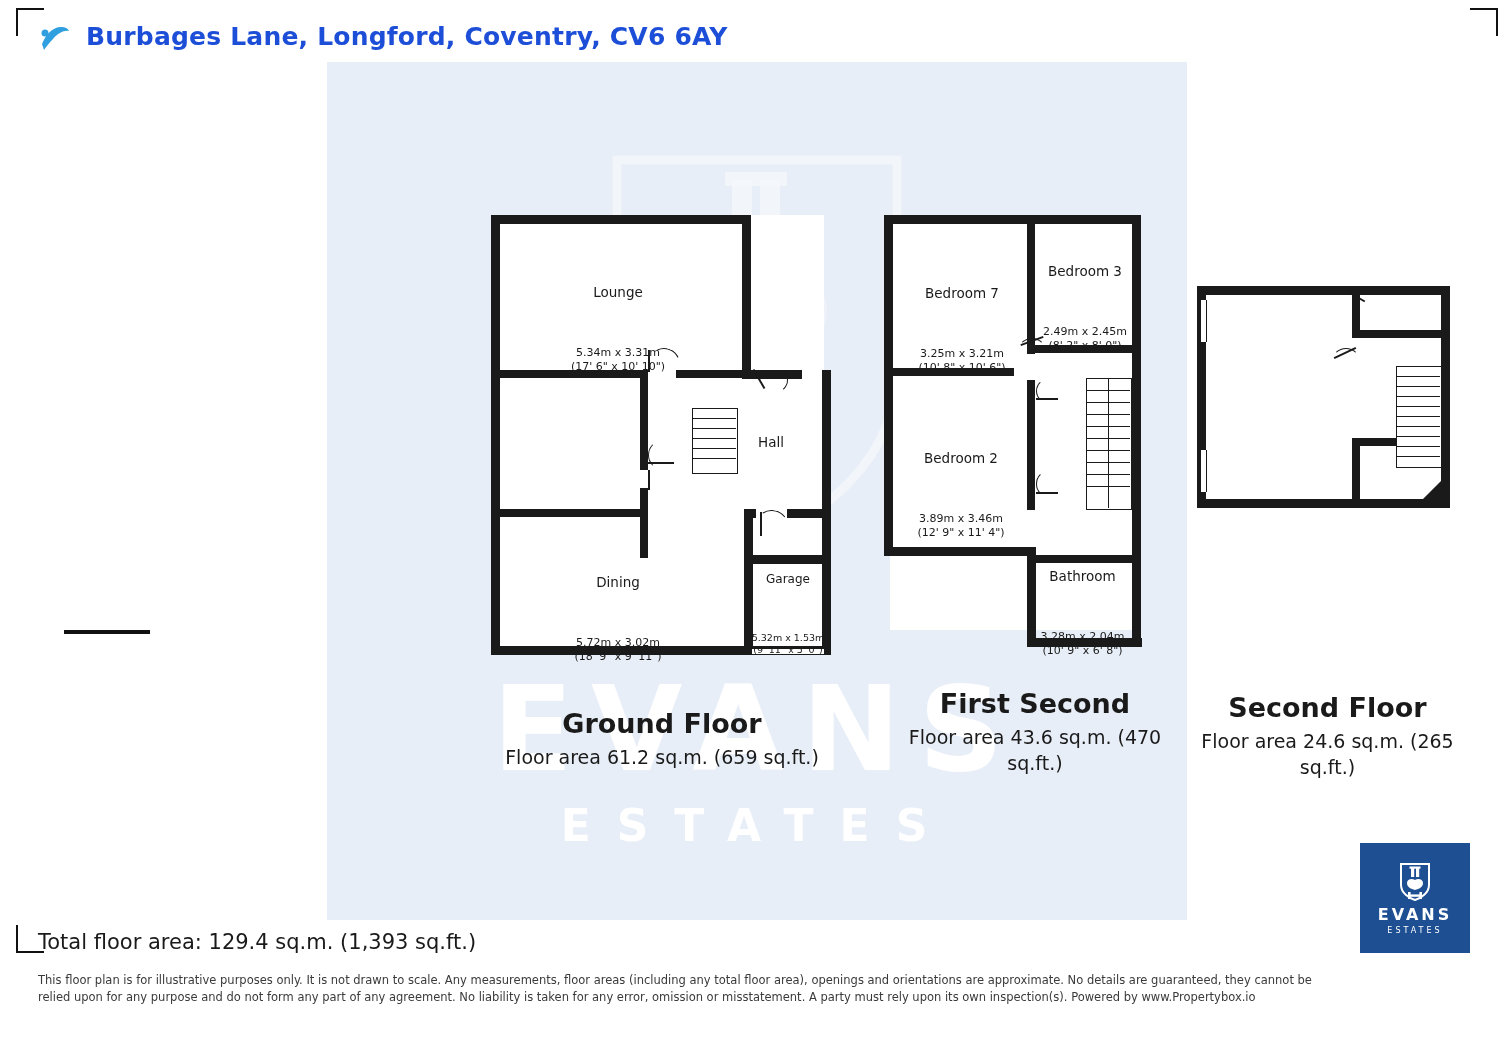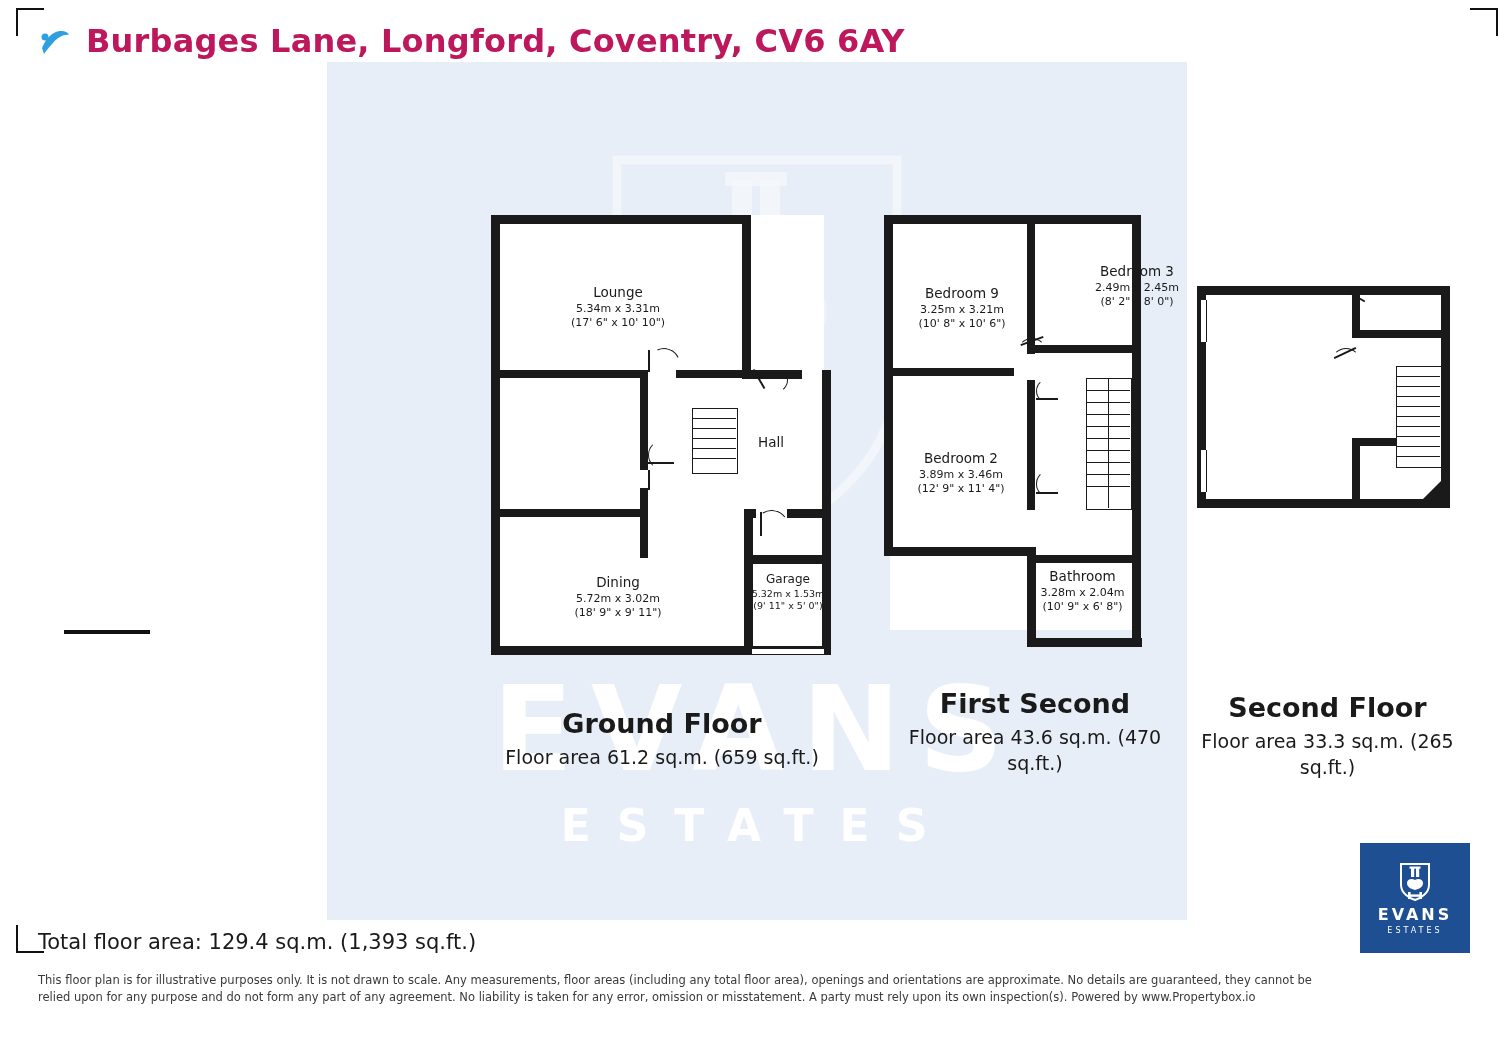--- a/index.html
+++ b/index.html
@@ -14,41 +14,41 @@
 
   
   .corner{position:absolute;border-color:#111;}
   .c-tl{left:16px;top:8px;width:26px;height:26px;border-left:2px solid #111;border-top:2px solid #111;}
   .c-tr{right:14px;top:8px;width:26px;height:26px;border-right:2px solid #111;border-top:2px solid #111;}
   .c-bl{left:16px;bottom:96px;width:26px;height:26px;border-left:2px solid #111;border-bottom:2px solid #111;}
 
   .title-bar{position:absolute;left:38px;top:22px;display:flex;align-items:center;gap:14px;}
   .pin{width:34px;height:26px;position:relative;}
   .pin svg{display:block;}
-  .title-text{font-size:32px;font-weight:bold;color:#be185d;letter-spacing:.2px;white-space:nowrap;}
+  .title-text{font-size:25px;font-weight:bold;color:#1d4ed8;letter-spacing:.2px;white-space:nowrap;}
 
   .scalebar{position:absolute;left:64px;top:630px;width:86px;height:4px;background:#111;}
 
   
   .panel{position:absolute;left:327px;top:62px;width:860px;height:858px;background:#e8eef7;}
 
   
   .watermark{position:absolute;left:327px;top:100px;width:860px;height:790px;pointer-events:none;}
   .wm-text{position:absolute;left:0;width:860px;text-align:center;color:#ffffff;font-weight:bold;}
   .wm-evans{top:560px;font-size:118px;letter-spacing:18px;}
   .wm-estates{top:700px;font-size:44px;letter-spacing:26px;}
   .wm-shield{position:absolute;left:265px;top:20px;width:330px;height:440px;opacity:.55;}
 
   
   .plan{position:absolute;inset:0;}
   .wall{position:absolute;background:#1a1a1a;}
   .room-fill{position:absolute;background:#ffffff;}
   .label{position:absolute;text-align:center;color:#1a1a1a;line-height:1.32;}
   .label .name{font-size:13.5px;}
-  .label .dim{font-size:11px;}
+  .label .dim{font-size:11px;margin-top:44px;}
   .label .dim2{font-size:11px;}
 
   .floor-title{position:absolute;text-align:center;color:#1a1a1a;}
   .floor-title .ft-name{font-size:27px;font-weight:bold;}
   .floor-title .ft-area{font-size:19px;margin-top:6px;line-height:1.35;}
 
   .total{position:absolute;left:38px;top:930px;font-size:21px;color:#1a1a1a;}
   .disclaimer{position:absolute;left:38px;top:972px;width:1275px;font-size:11.5px;color:#3a3a3a;line-height:1.5;}
 
   .logo{position:absolute;right:42px;bottom:96px;width:110px;height:110px;background:#1e4f93;display:flex;flex-direction:column;align-items:center;justify-content:center;color:#fff;}
@@ -190,25 +190,25 @@
     <div class="stairline" style="left:1086px;top:414px;width:44px;"></div>
     <div class="stairline" style="left:1086px;top:426px;width:44px;"></div>
     <div class="stairline" style="left:1086px;top:438px;width:44px;"></div>
     <div class="stairline" style="left:1086px;top:450px;width:44px;"></div>
     <div class="stairline" style="left:1086px;top:462px;width:44px;"></div>
     <div class="stairline" style="left:1086px;top:474px;width:44px;"></div>
     <div class="stairline" style="left:1086px;top:486px;width:44px;"></div>
     <div class="stairline-v" style="left:1108px;top:378px;height:130px;"></div>
 
     <div class="label" style="left:862px;top:285px;width:200px;">
-      <div class="name">Bedroom 9</div>
+      <div class="name">Bedroom 7</div>
       <div class="dim">3.25m x 3.21m</div>
       <div class="dim2">(10' 8" x 10' 6")</div>
     </div>
-    <div class="label" style="left:1052px;top:263px;width:170px;">
+    <div class="label" style="left:1000px;top:263px;width:170px;">
       <div class="name">Bedroom 3</div>
       <div class="dim">2.49m x 2.45m</div>
       <div class="dim2">(8' 2" x 8' 0")</div>
     </div>
     <div class="label" style="left:861px;top:450px;width:200px;">
       <div class="name">Bedroom 2</div>
       <div class="dim">3.89m x 3.46m</div>
       <div class="dim2">(12' 9" x 11' 4")</div>
     </div>
     <div class="label" style="left:995px;top:568px;width:175px;">
@@ -256,21 +256,21 @@
   <div class="floor-title" style="left:437px;top:708px;width:450px;">
     <div class="ft-name">Ground Floor</div>
     <div class="ft-area">Floor area 61.2 sq.m. (659 sq.ft.)</div>
   </div>
   <div class="floor-title" style="left:905px;top:688px;width:260px;">
     <div class="ft-name">First Second</div>
     <div class="ft-area">Floor area 43.6 sq.m. (470 sq.ft.)</div>
   </div>
   <div class="floor-title" style="left:1195px;top:692px;width:265px;">
     <div class="ft-name">Second Floor</div>
-    <div class="ft-area">Floor area 33.3 sq.m. (265 sq.ft.)</div>
+    <div class="ft-area">Floor area 24.6 sq.m. (265 sq.ft.)</div>
   </div>
 
   <div class="total">Total floor area: 129.4 sq.m. (1,393 sq.ft.)</div>
   <div class="disclaimer">This floor plan is for illustrative purposes only. It is not drawn to scale. Any measurements, floor areas (including any total floor area), openings and orientations are approximate. No details are guaranteed, they cannot be relied upon for any purpose and do not form any part of any agreement. No liability is taken for any error, omission or misstatement. A party must rely upon its own inspection(s). Powered by www.Propertybox.io</div>
 
   <div class="logo">
     <svg class="lg-shield" viewBox="0 0 34 40">
       <path d="M3 3 H31 V24 C31 32, 23 37, 17 39 C11 37, 3 32, 3 24 Z" fill="none" stroke="#ffffff" stroke-width="2"></path>
       <rect x="13" y="7" width="3.2" height="9" fill="#ffffff"></rect>
       <rect x="18" y="7" width="3.2" height="9" fill="#ffffff"></rect>

